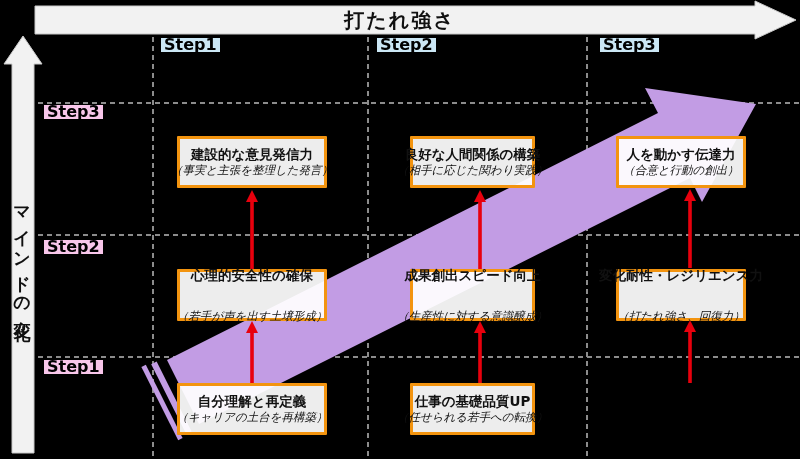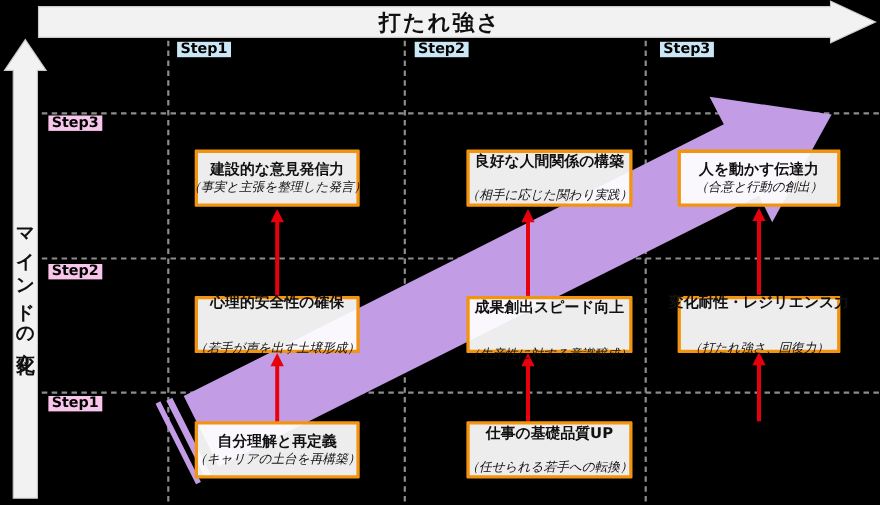--- a/index.html
+++ b/index.html
@@ -19,37 +19,37 @@
   .left-axis-label{
     position:absolute;left:10px;top:95px;width:26px;height:320px;
     display:flex;align-items:center;justify-content:center;
     writing-mode:vertical-rl;text-orientation:upright;
     font-size:17px;font-weight:bold;color:#111;letter-spacing:3px;
   }
 
   
   .badge{
     position:absolute;height:14px;line-height:14px;padding:0 3px;
-    font-size:13px;font-weight:bold;color:#000;white-space:nowrap;
+    font-size:16px;font-weight:bold;color:#000;white-space:nowrap;
   }
   .badge-top{background:#cbe7f5;top:38px;}
   .badge-left{background:#f8c6ea;left:44px;}
 
   
   .box{
     position:absolute;box-sizing:border-box;height:52px;
     border:3px solid #f3940f;background:rgba(255,255,255,0.93);
     display:flex;flex-direction:column;align-items:center;justify-content:center;
     text-align:center;border-radius:1px;
   }
   .box .title{font-size:13.5px;font-weight:bold;color:#111;line-height:17px;white-space:nowrap;}
   .box .subtitle{font-size:11.5px;color:#111;line-height:15px;white-space:nowrap;font-style:italic;}
 
   .r1{top:136px;} .r2{top:269px;gap:25px;} .r3{top:383px;}
-  .c1{left:177px;width:150px;} .c2{left:424px;width:151px;justify-content:space-between;} .c3{left:616px;width:148px;}
+  .c1{left:177px;width:150px;} .c2{left:410px;width:125px;} .c3{left:616px;width:130px;}
 </style>
 </head>
 <body>
 
 <div class="stage">
 
   <svg class="layer" width="800" height="459" viewBox="0 0 800 459">
 
     <g stroke-width="2" stroke-dasharray="5 4" fill="none" stroke="#8c8c8c">
       <line x1="153" y1="37" x2="153" y2="459"></line>

